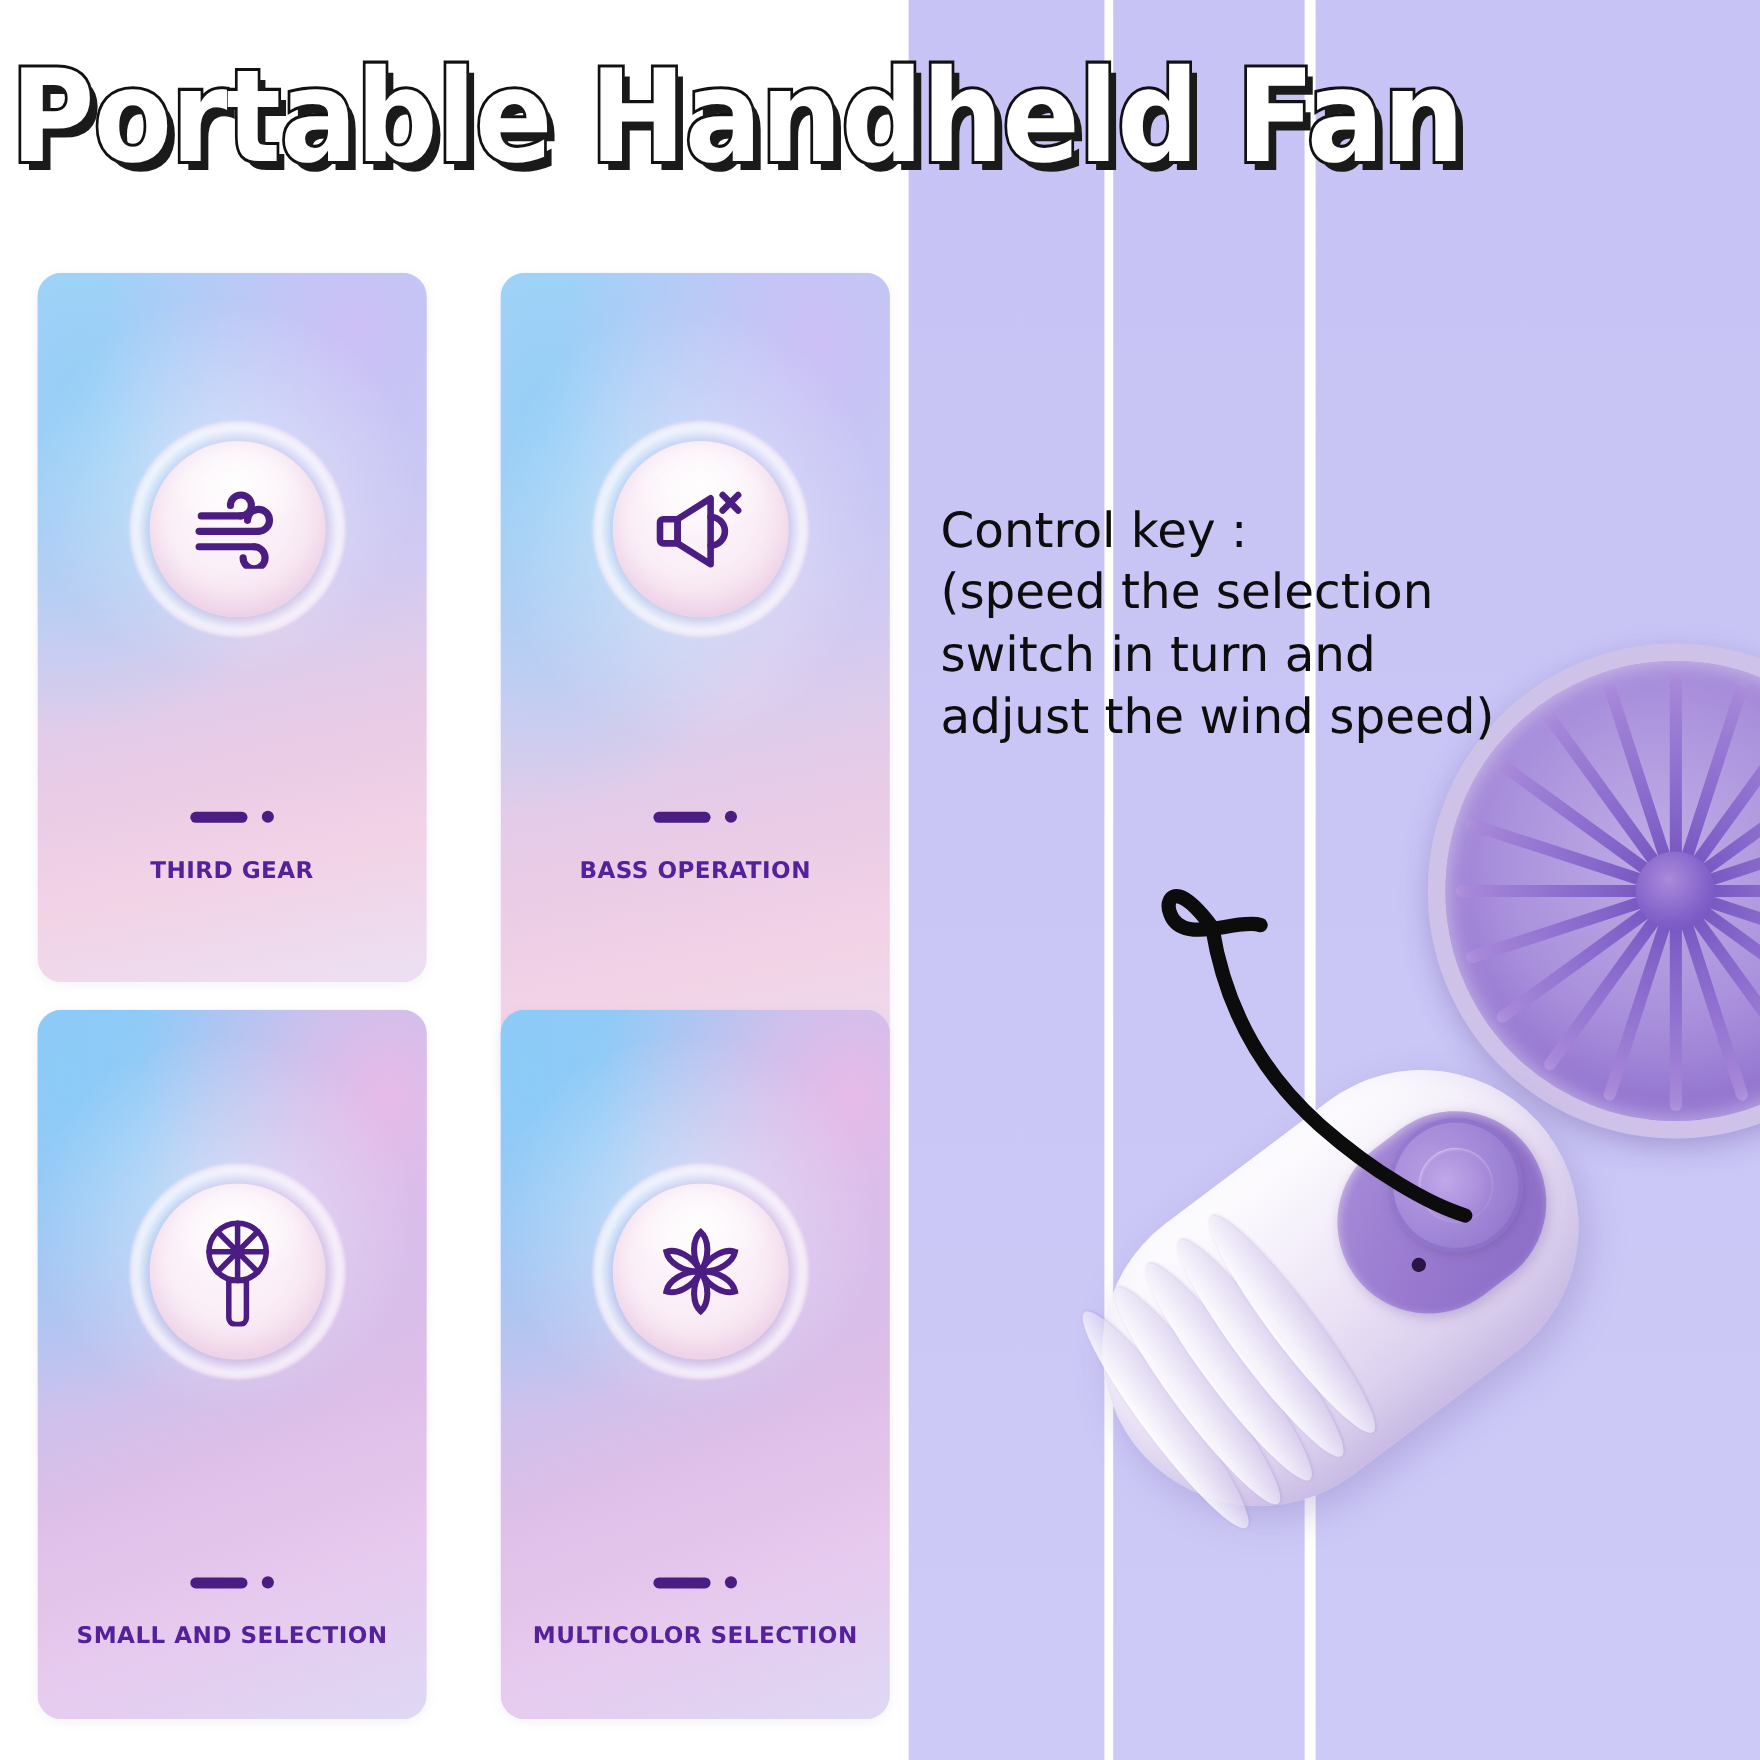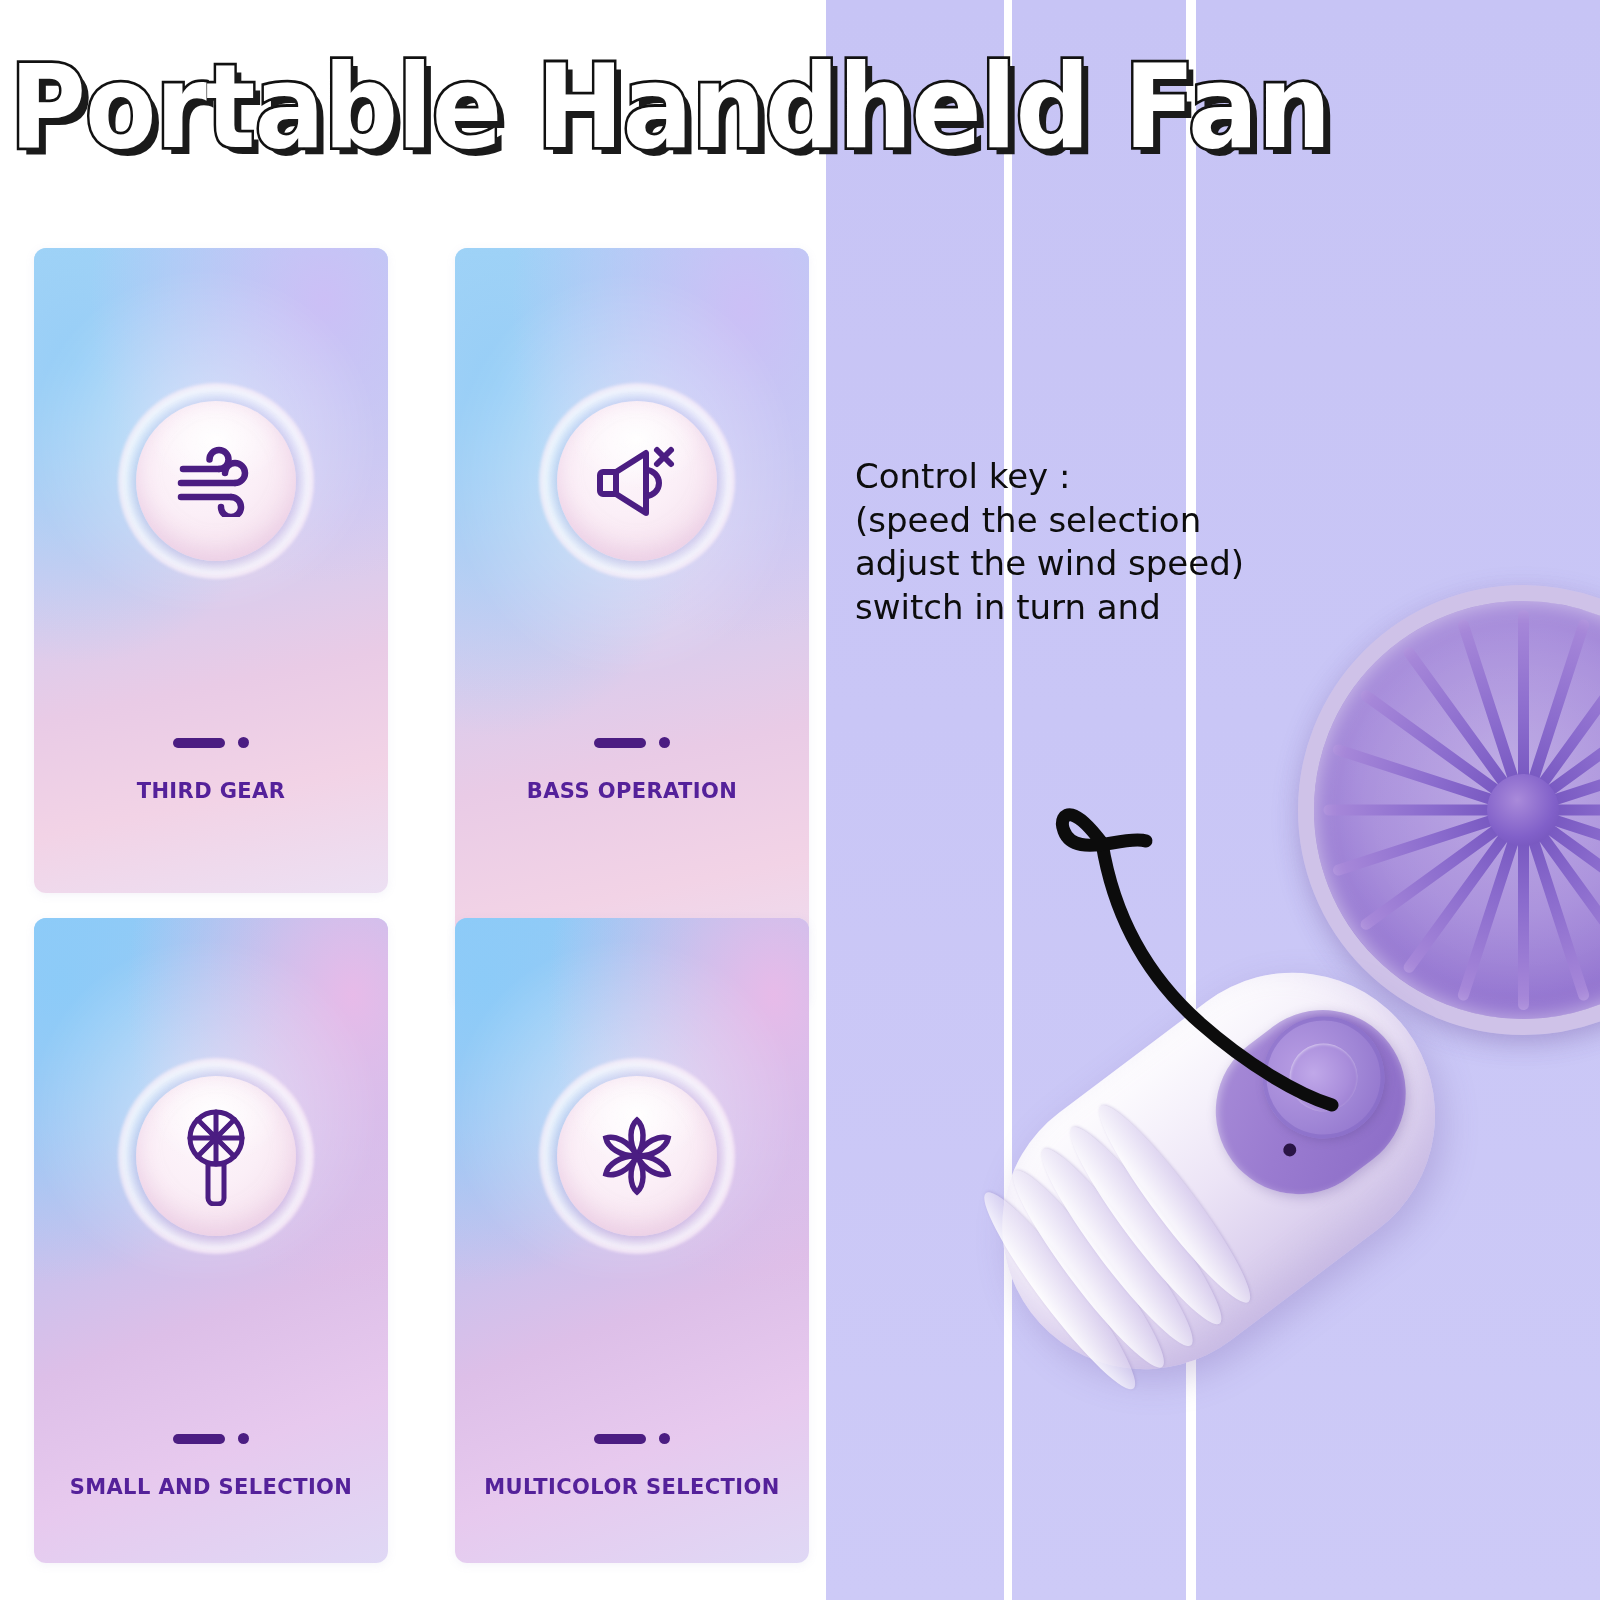--- a/index.html
+++ b/index.html
@@ -38,21 +38,21 @@
     paint-order:stroke fill;
     text-shadow:7px 7px 0 #1a1a1a;
     transform:scaleY(1.12);
     transform-origin:center top;
     white-space:nowrap;
   }
 
   
   .card {
     position:absolute; z-index:3;
-    border-radius:12px;
+    border-radius:22px;
     overflow:hidden;
     box-shadow:0 2px 10px rgba(150,140,200,0.10);
   }
   .card-grad { position:absolute; inset:0; }
   
   .grad-a {
     background:
       radial-gradient(120% 80% at 82% 8%, rgba(205,190,246,0.95) 0%, rgba(205,190,246,0) 55%),
       radial-gradient(110% 75% at 12% 18%, rgba(150,206,247,0.98) 0%, rgba(150,206,247,0) 62%),
       linear-gradient(168deg,#a9d8f6 0%, #b9d4f3 22%, #d3cdf0 46%, #e9cbe6 66%, #f2d3e6 82%, #ece0f3 100%);
@@ -118,21 +118,21 @@
 
   .dd-top    { top:489px; }
   .dd-bottom { top:515px; }
   .lbl-top    { top:531px; }
   .lbl-bottom { top:557px; }
 
   
   #control-text {
     position:absolute; left:855px; top:455px; width:560px; z-index:6;
     font-family:"DejaVu Sans", sans-serif;
-    font-size:34px;
+    font-size:44px;
     line-height:1.28;
     color:#0d0d0d;
   }
   #control-text div { white-space:nowrap; }
 
   
   #arrow { position:absolute; left:1020px; top:755px; z-index:7; }
 
   
   #product { position:absolute; left:930px; top:560px; width:670px; height:1040px; z-index:5; }
@@ -340,22 +340,22 @@
   <div class="dash-dot dd-bottom">
     <span class="bar"></span>
     <span class="dot"></span>
   </div>
   <div class="card-label lbl-bottom">MULTICOLOR SELECTION</div>
 </div>
 
 <div id="control-text">
   <div>Control key :</div>
   <div>(speed the selection</div>
+  <div>switch in turn and</div>
   <div>adjust the wind speed)</div>
-  <div>switch in turn and</div>
 </div>
 
 <svg id="arrow" width="340" height="380" viewBox="0 0 340 380">
   <g fill="none" stroke="#0c0c0c" stroke-width="13" stroke-linecap="round" stroke-linejoin="round">
     <path d="M82 88 C 92 150, 120 215, 180 268 C 230 312, 280 340, 312 350"></path>
     <path d="M82 88 C 70 72, 60 62, 52 60 C 44 58, 40 66, 44 76 C 50 92, 68 92, 92 88 C 108 85, 120 84, 126 86"></path>
   </g>
 </svg>
 
 <div id="product">

